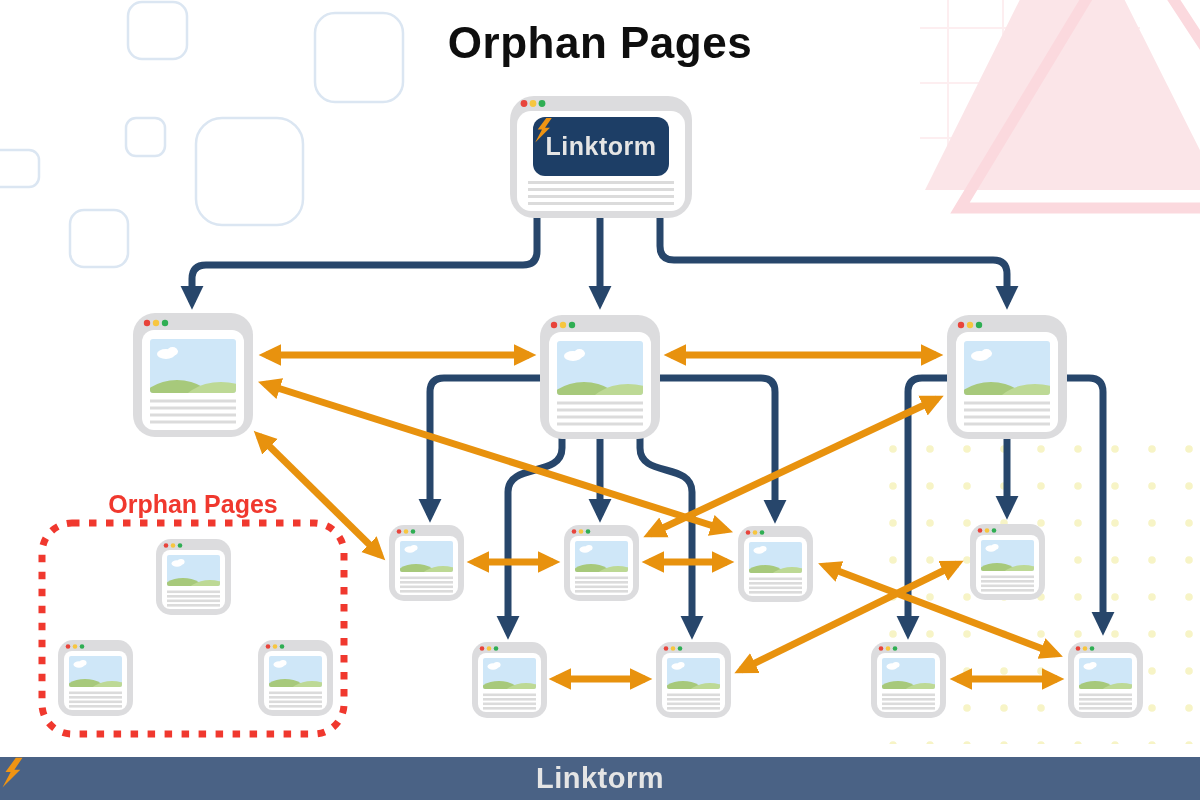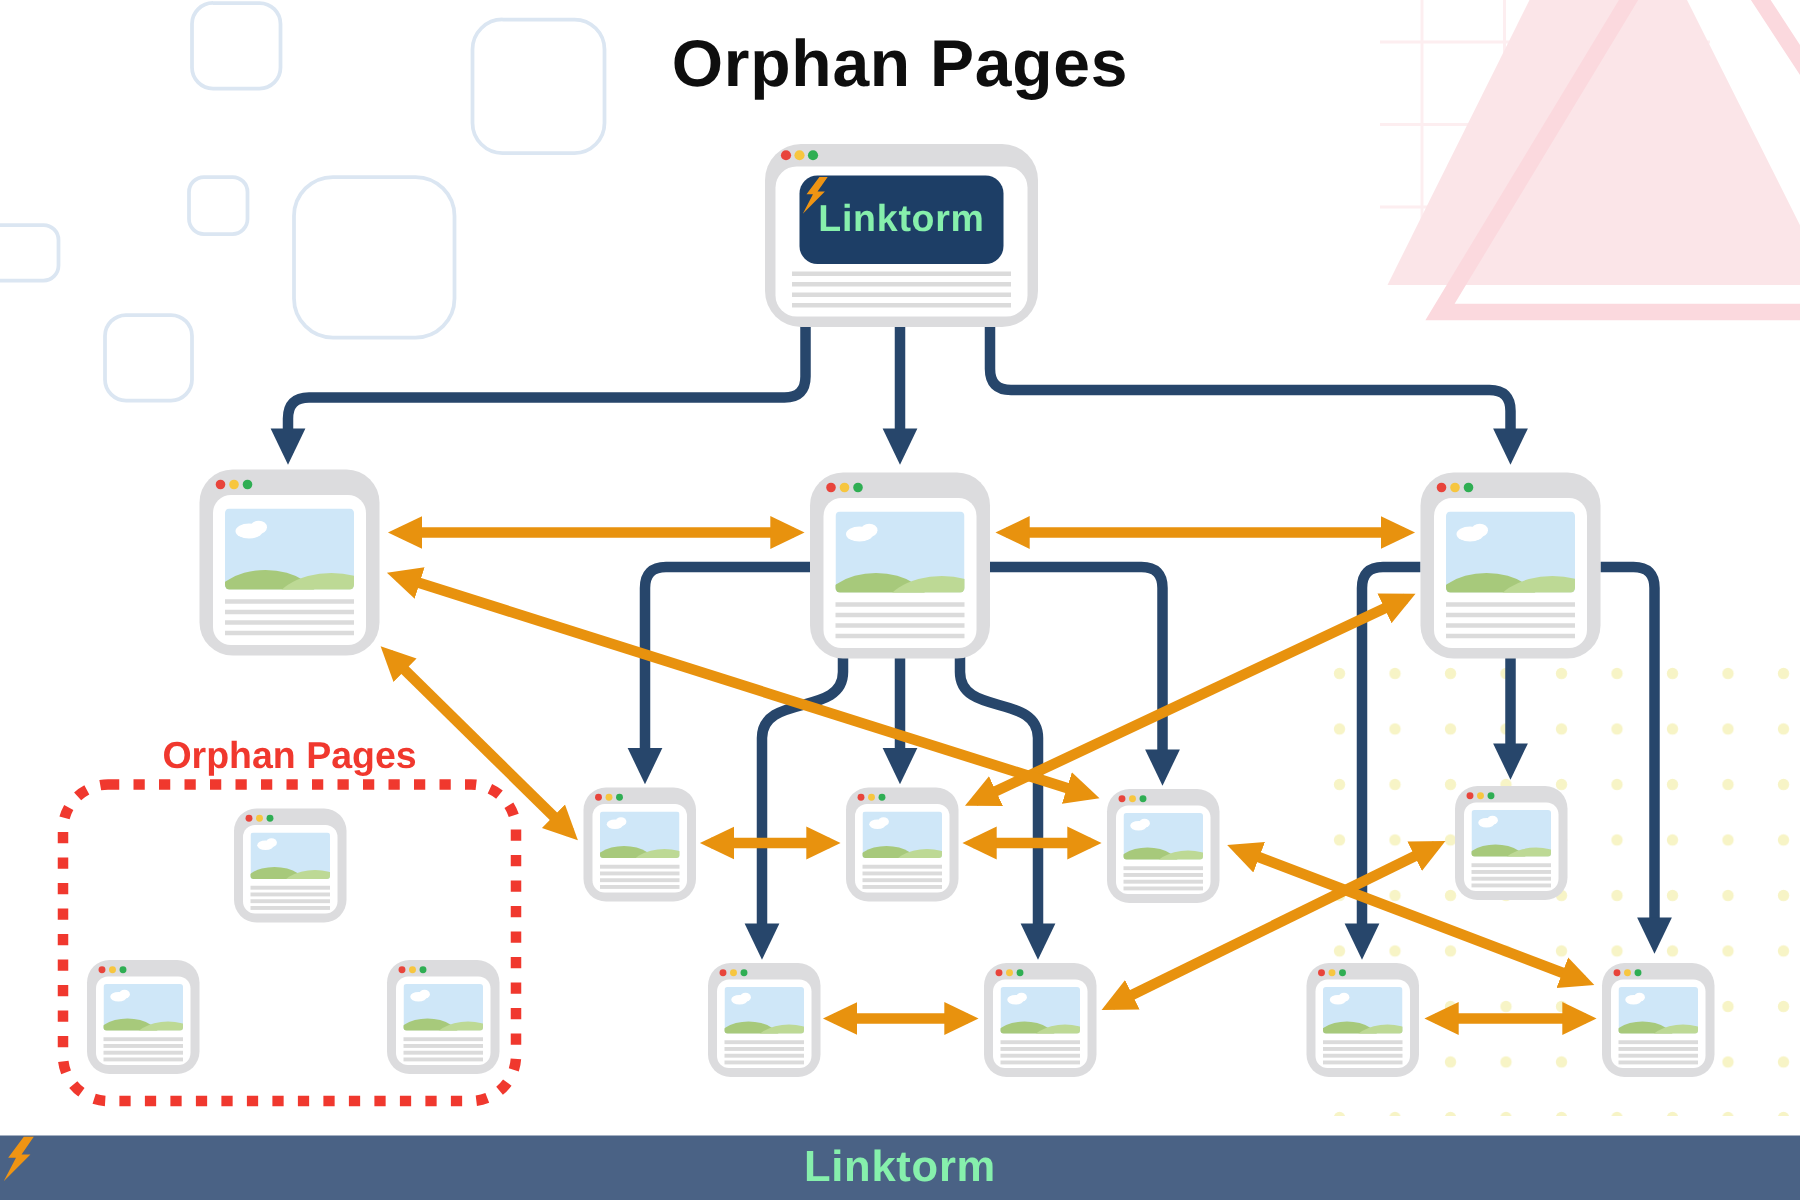--- a/index.html
+++ b/index.html
@@ -14,21 +14,21 @@
   }
   .orphan-label{
     position:absolute;left:42px;top:490px;width:302px;text-align:center;
     font-size:25px;font-weight:bold;color:#f0382e;
   }
   .logo-chip{
     position:absolute;left:533px;top:117px;width:136px;height:59px;
     background:#1d3e66;border-radius:12px;display:flex;align-items:center;
     justify-content:center;
   }
-  .logo-text{color:#86efac;font-weight:bold;font-size:25px;letter-spacing:.5px;}
+  .logo-text{color:#e5e5e5;font-weight:bold;font-size:25px;letter-spacing:.5px;}
   .bolt{display:block;margin:0 1px;}
   .footer{
     position:absolute;left:0;top:757px;width:1200px;height:43px;
     background:#4a6285;display:flex;align-items:center;justify-content:center;
   }
   .footer .logo-text{font-size:29px;}
 </style>
 </head>
 <body>
 

